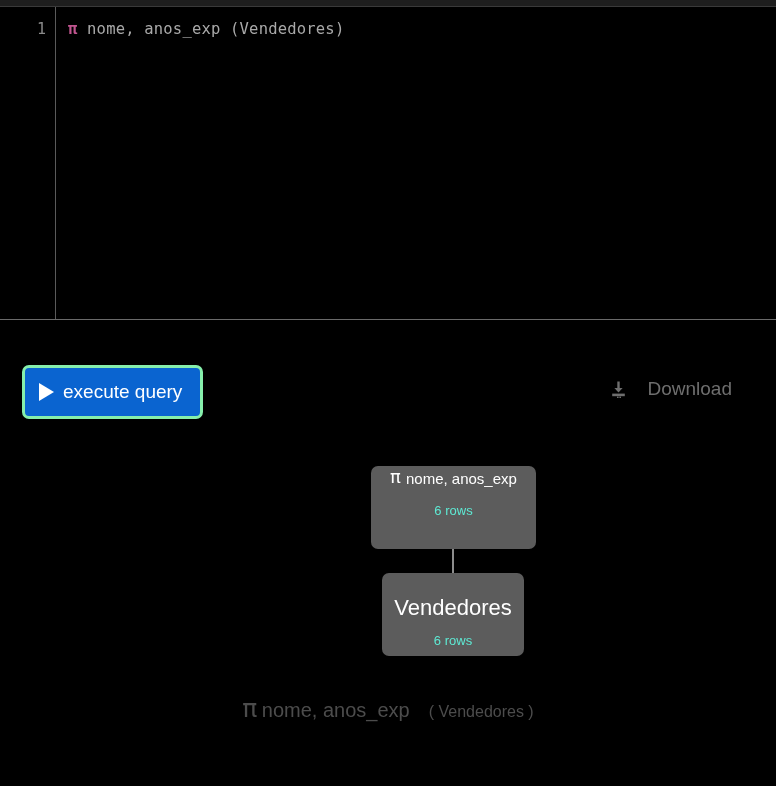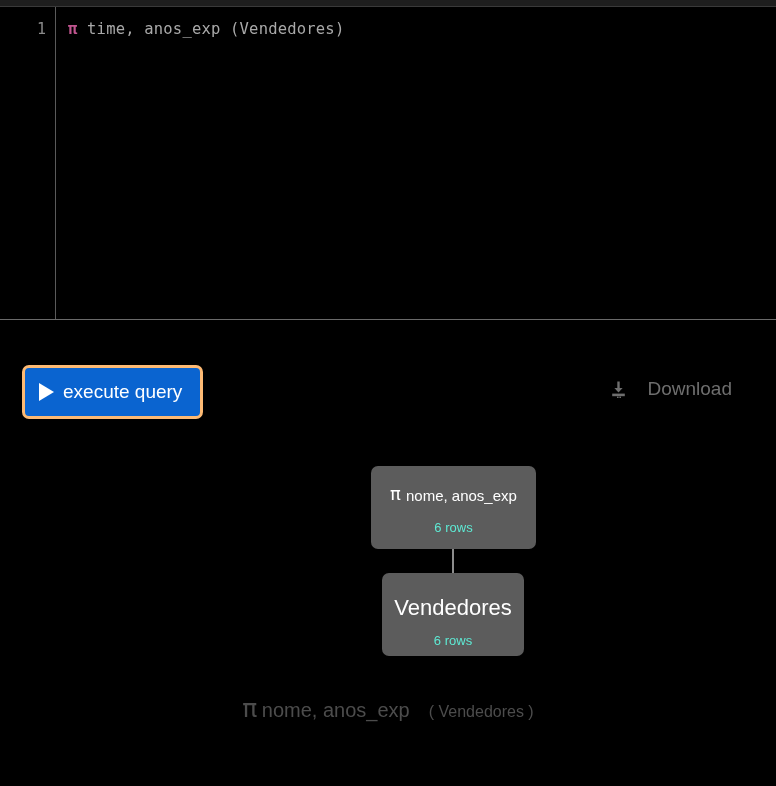--- a/index.html
+++ b/index.html
@@ -80,21 +80,21 @@
   }
   .exec-btn {
     position: absolute;
     left: 22px;
     top: 0;
     height: 54px;
     box-sizing: border-box;
     padding: 0 18px 0 14px;
     background: #0a64d0;
     color: #ffffff;
-    border: 3px solid #fdba74;
+    border: 3px solid #86efac;
     border-radius: 7px;
     font-size: 19px;
     font-family: "Liberation Sans", sans-serif;
     display: flex;
     align-items: center;
     gap: 9px;
     cursor: pointer;
     outline: none;
   }
   .play-tri {
@@ -131,21 +131,20 @@
     border-radius: 7px;
     color: #ffffff;
     text-align: center;
     box-sizing: border-box;
   }
   .node-proj {
     left: 371px;
     top: 0px;
     width: 165px;
     height: 83px;
-    padding-top: 17px;
   }
   .node-rel {
     left: 382px;
     top: 107px;
     width: 142px;
     height: 83px;
     padding-top: 24px;
   }
   .node-title {
     font-size: 18px;
@@ -207,21 +206,21 @@
 </head>
 <body>
 
 <div class="top-strip"></div>
 
 <div class="editor">
   <div class="gutter">
     <span class="line-number">1</span>
   </div>
   <div class="code-area">
-    <div class="code-line"><span class="tok-op">π</span><span> time, anos_exp (Vendedores)</span></div>
+    <div class="code-line"><span class="tok-op">π</span><span> nome, anos_exp (Vendedores)</span></div>
   </div>
 </div>
 
 <div class="toolbar">
   <button class="exec-btn">
     <span class="play-tri"></span>
     <span>execute query</span>
   </button>
 
   <a class="download-link" href="#">

